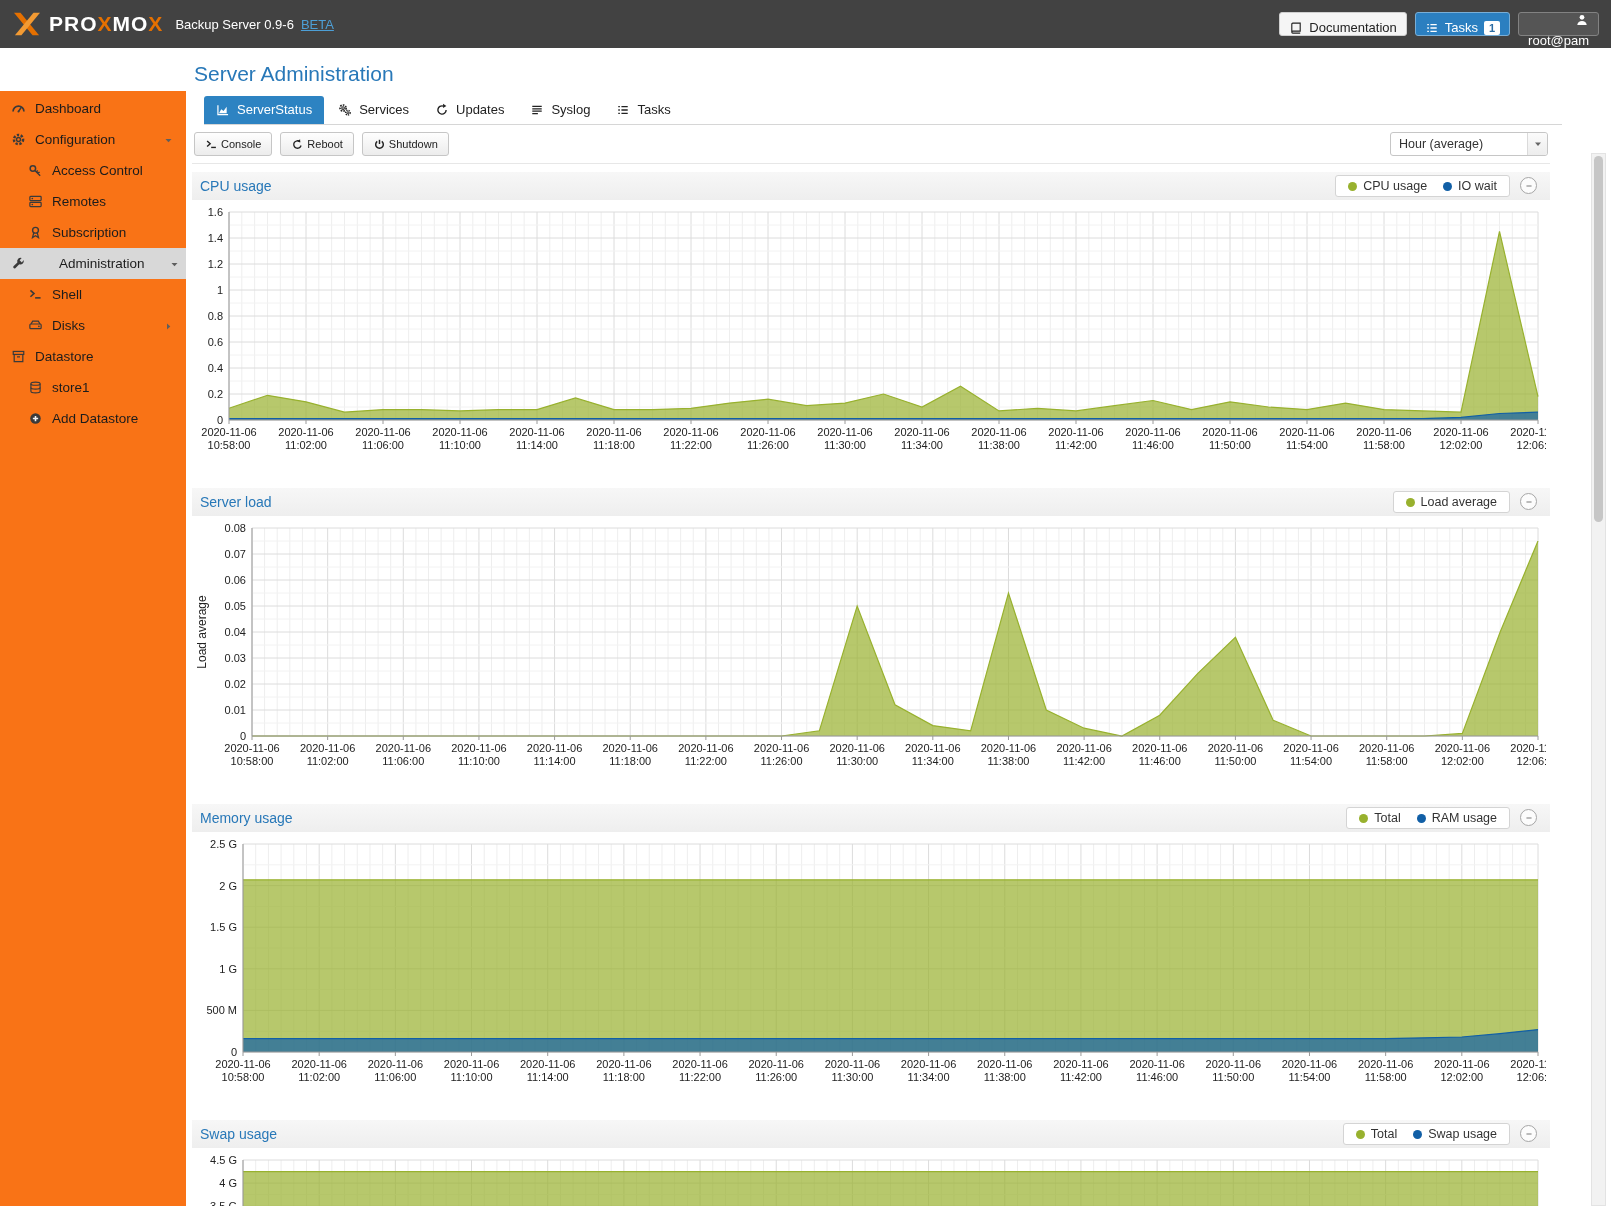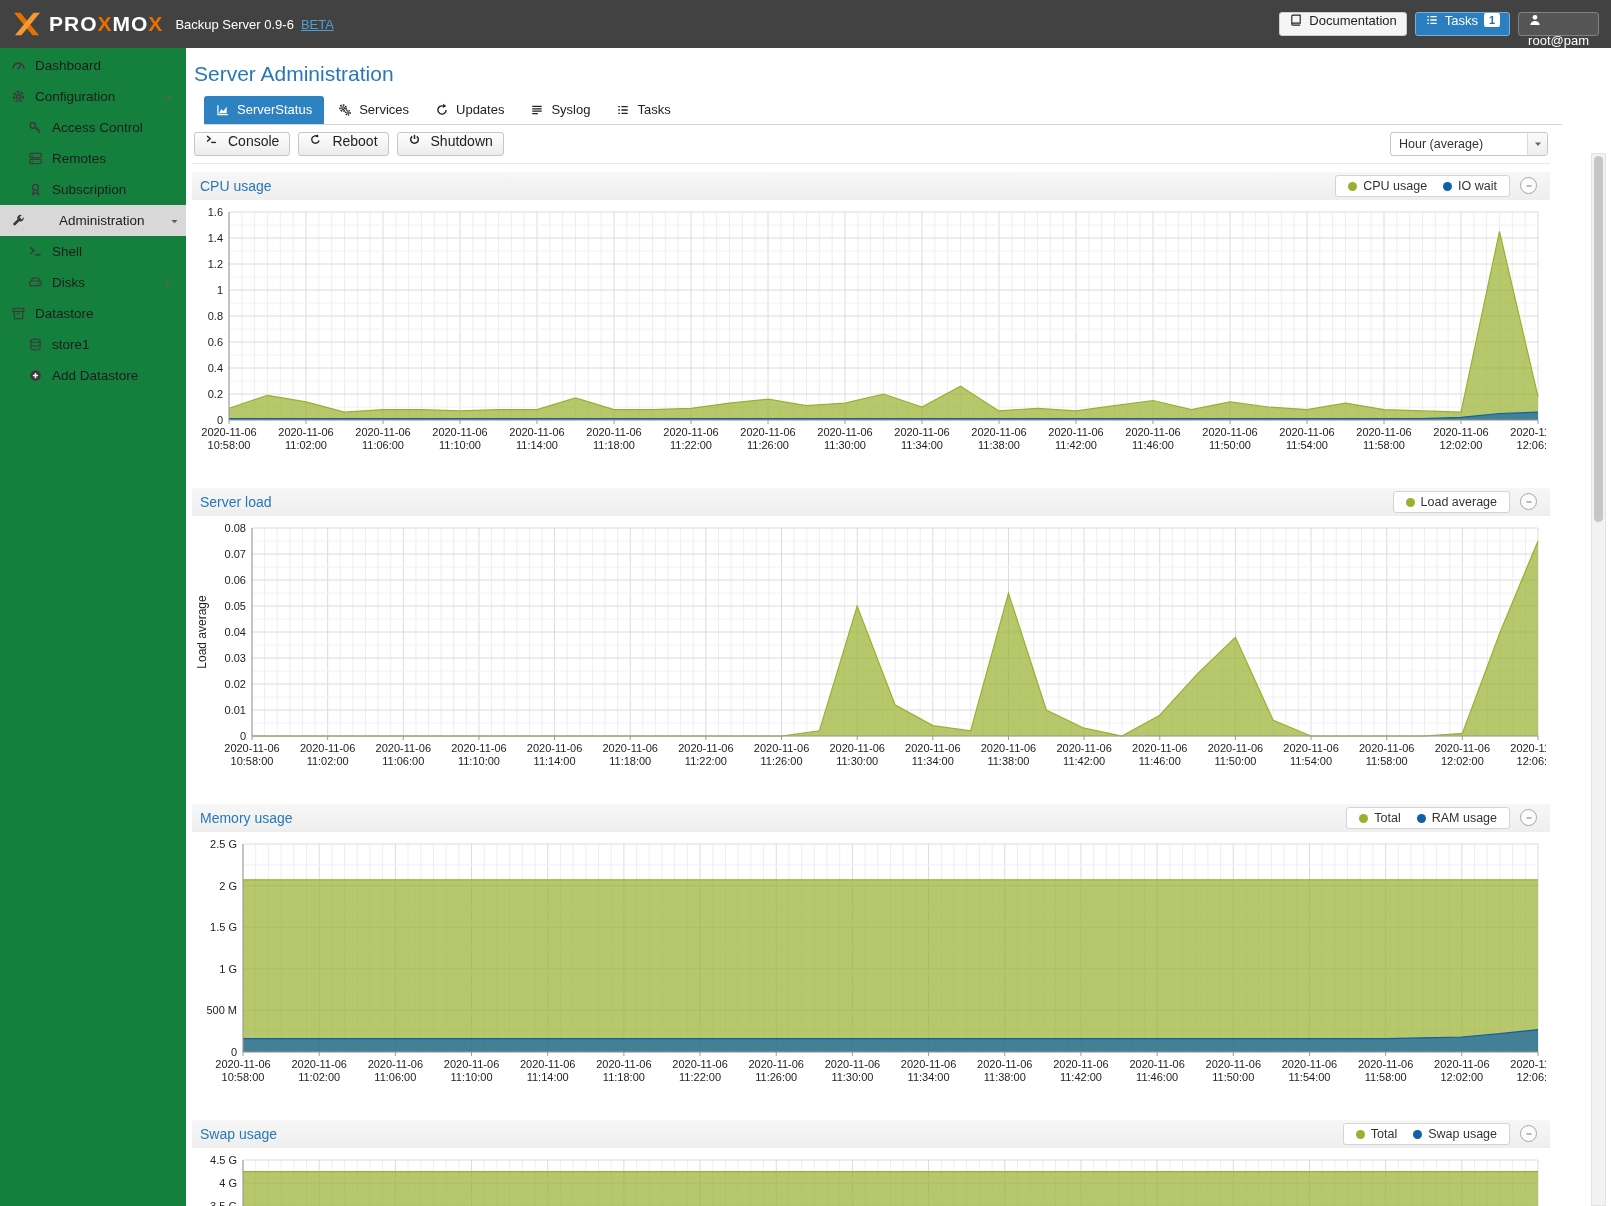--- a/index.html
+++ b/index.html
@@ -9,52 +9,52 @@
   [data-icon]{ display:inline-flex; align-items:center; line-height:0; }
 
   
   .header{ height:48px; background:#424242; display:flex; align-items:center; padding:0 12px; }
   .logo{ display:flex; align-items:center; gap:7px; }
   .brand{ font-size:21px; font-weight:bold; letter-spacing:1px; color:#fff; }
   .brand .bx{ color:#e57000; }
   .subtitle{ color:#fff; font-size:13px; margin-left:12px; }
   .beta{ color:#4d9fd6; font-size:13px; margin-left:7px; text-decoration:underline; cursor:pointer; }
   .hright{ margin-left:auto; display:flex; gap:8px; align-items:center; }
-  .hbtn{ display:inline-flex; align-items:flex-start; gap:6px; height:24px; padding:0 9px;
+  .hbtn{ display:inline-flex; align-items:flex-end; gap:6px; height:24px; padding:0 9px;
          border-radius:3px; font-size:13px; cursor:pointer; white-space:nowrap; }
   .hbtn.light{ background:#f5f5f5; border:1px solid #cfcfcf; color:#222; }
   .hbtn.blue{ background:#2b7fc0; border:1px solid #79aed6; color:#fff; }
   .hbtn.dark{ background:#555; border:1px solid #828282; color:#fff;flex-direction:column; }
   .badge{ background:#fff; color:#2b6ca3; font-size:11px; font-weight:bold; border-radius:2px; padding:1px 5px; }
 
   
   .body-row{ display:flex; height:1158px; overflow:hidden; }
-  .sidebar{ width:186px; background:#15803d; flex:none; padding-top:2px; }
+  .sidebar{ width:186px; background:#f97316; flex:none; padding-top:2px;margin-top:43px; }
   .sb-item{ display:flex; align-items:center; height:31px; padding-left:11px;
             font-size:13.5px; color:#1c1c1c; cursor:pointer; }
   .sb-item.depth1{ padding-left:28px; }
   .sb-item.selected{ background:#d8d8d8;gap:24px; }
   .sb-ico{ color:#3a3a3a; flex:none; }
   .sb-label{ margin-left:9px; white-space:nowrap; }
   .sb-caret{ margin-left:auto; margin-right:12px; color:#5e5e5e; }
 
   .main{ flex:1; position:relative; padding:12px 0 0 6px; overflow:hidden; }
   .page-title{ font-size:21px; font-weight:normal; color:#2878b8; margin:2px 0 10px 2px; }
 
   
   .tabbar{ display:flex; gap:2px; margin-left:12px; border-bottom:1px solid #d6d6d6; width:1358px; }
   .tab{ display:flex; align-items:center; gap:7px; padding:6px 12px 7px; font-size:13px;
         color:#222; cursor:pointer; border-radius:3px 3px 0 0; }
   .tab.active{ background:#2d83c2; color:#fff; }
 
   
   .toolbar{ display:flex; align-items:center; gap:8px; padding:7px 2px; width:1358px;
             border-bottom:1px solid #e7e7e7; }
-  .tbtn{ display:inline-flex; gap:10px; height:24px; padding:0 10px;
-         font-size:14px; color:#222; background:linear-gradient(#fefefe,#ececec);
+  .tbtn{ display:inline-flex; align-items:center; gap:3px; height:24px; padding:0 10px;
+         font-size:11px; color:#222; background:linear-gradient(#fefefe,#ececec);
          border:1px solid #c6c6c6; border-radius:3px; cursor:pointer; font-family:inherit; }
   .combo{ margin-left:auto; width:158px; height:24px; border:1px solid #c6c6c6; border-radius:3px;
           background:#fff; display:flex; align-items:center; padding-left:8px; font-size:12.5px;
           color:#333; cursor:pointer; }
   .combo-caret{ margin-left:auto; width:20px; height:100%; display:flex; align-items:center;
           justify-content:center; color:#666; border-left:1px solid #dadada;
           background:linear-gradient(#fbfbfb,#ededed); border-radius:0 3px 3px 0; }
 
   
   .panels{ width:1358px; padding-top:8px; }

